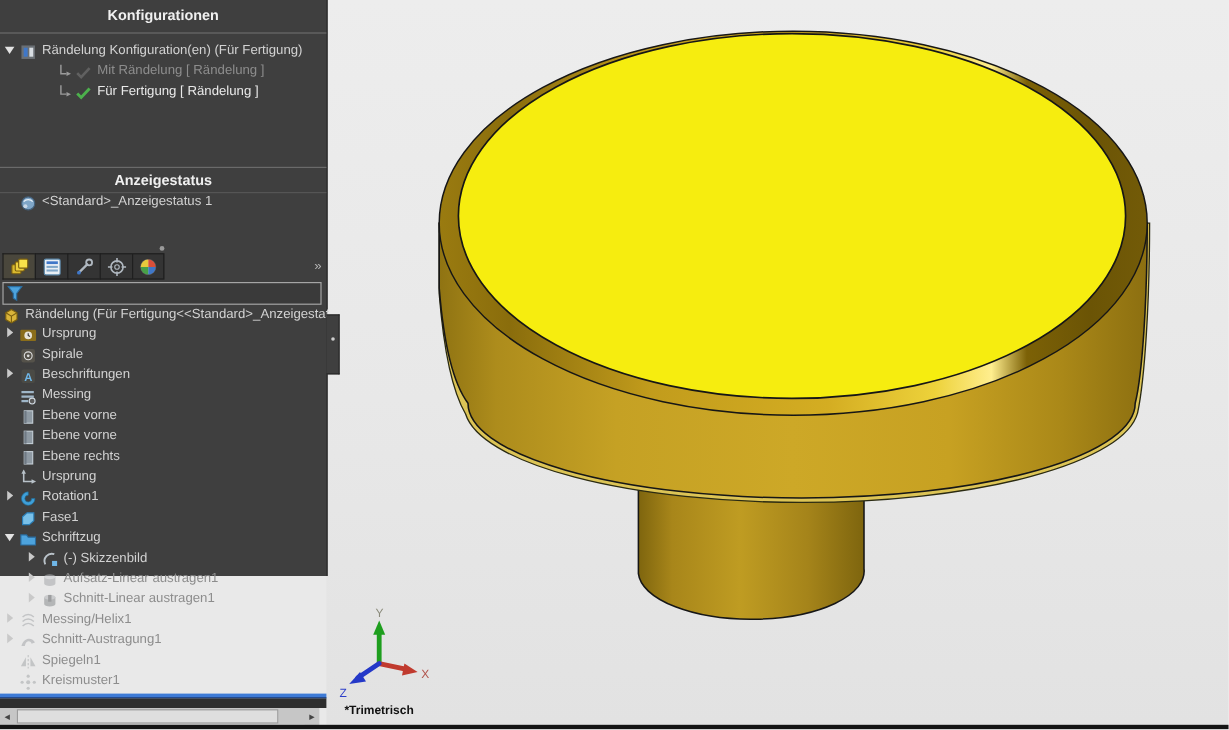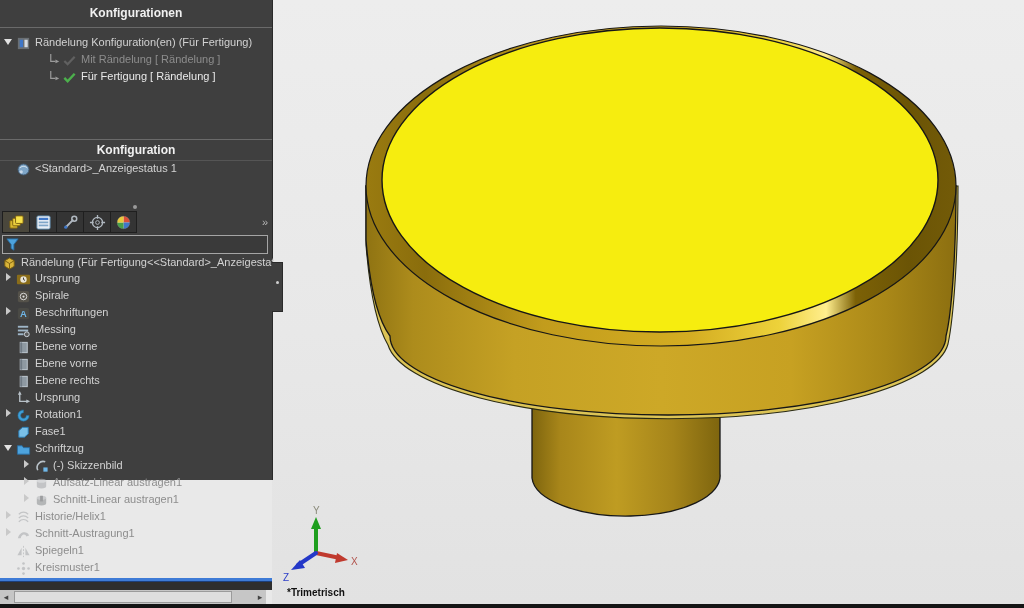--- a/index.html
+++ b/index.html
@@ -184,21 +184,21 @@
           </span>
           <span class="ic">
             <svg viewBox="0 0 16 16">
               <path d="M2.5 8.5l3.5 3.5L13.5 4" stroke="#4cb04c" stroke-width="2.6" fill="none"></path>
             </svg>
           </span>
           <span class="lbl on">Für Fertigung [ Rändelung ]</span>
         </div>
       </div>
 
-    <div id="az-header">Konfiguration</div>
+    <div id="az-header">Anzeigestatus</div>
     <div class="trees" id="display-row">
         <div class="trow">
           <span class="ic">
             <svg viewBox="0 0 16 16">
               <circle cx="8" cy="8" r="5.8" fill="#7fa6c8" stroke="#44607a"></circle>
               <path d="M4 6.5c2-2.5 6-2.5 8 0" stroke="#eaf2f8" fill="none"></path>
               <circle cx="5.5" cy="10.5" r="1.8" fill="#c8d8e8"></circle>
             </svg>
           </span>
           <span class="lbl">&lt;Standard&gt;_Anzeigestatus 1</span>
@@ -412,21 +412,21 @@
           </span>
           <span class="lbl">Schnitt-Linear austragen1</span>
         </div>
         <div class="trow sup">
           <span class="arr c"></span>
           <span class="ic">
             <svg viewBox="0 0 16 16">
               <path d="M3 4.5c3-3 7-3 10 0M3 8.5c3-3 7-3 10 0M3 12.5c3-3 7-3 10 0" stroke="#9aa2a8" fill="none" stroke-width="1.3"></path>
             </svg>
           </span>
-          <span class="lbl">Historie/Helix1</span>
+          <span class="lbl">Messing/Helix1</span>
         </div>
         <div class="trow sup">
           <span class="arr c"></span>
           <span class="ic">
             <svg viewBox="0 0 16 16">
               <path d="M2 12C4 4 12 4 14 9l-3 1c-1-3-5-3-6 2z" fill="#9aa2a8"></path>
             </svg>
           </span>
           <span class="lbl">Schnitt-Austragung1</span>
         </div>

